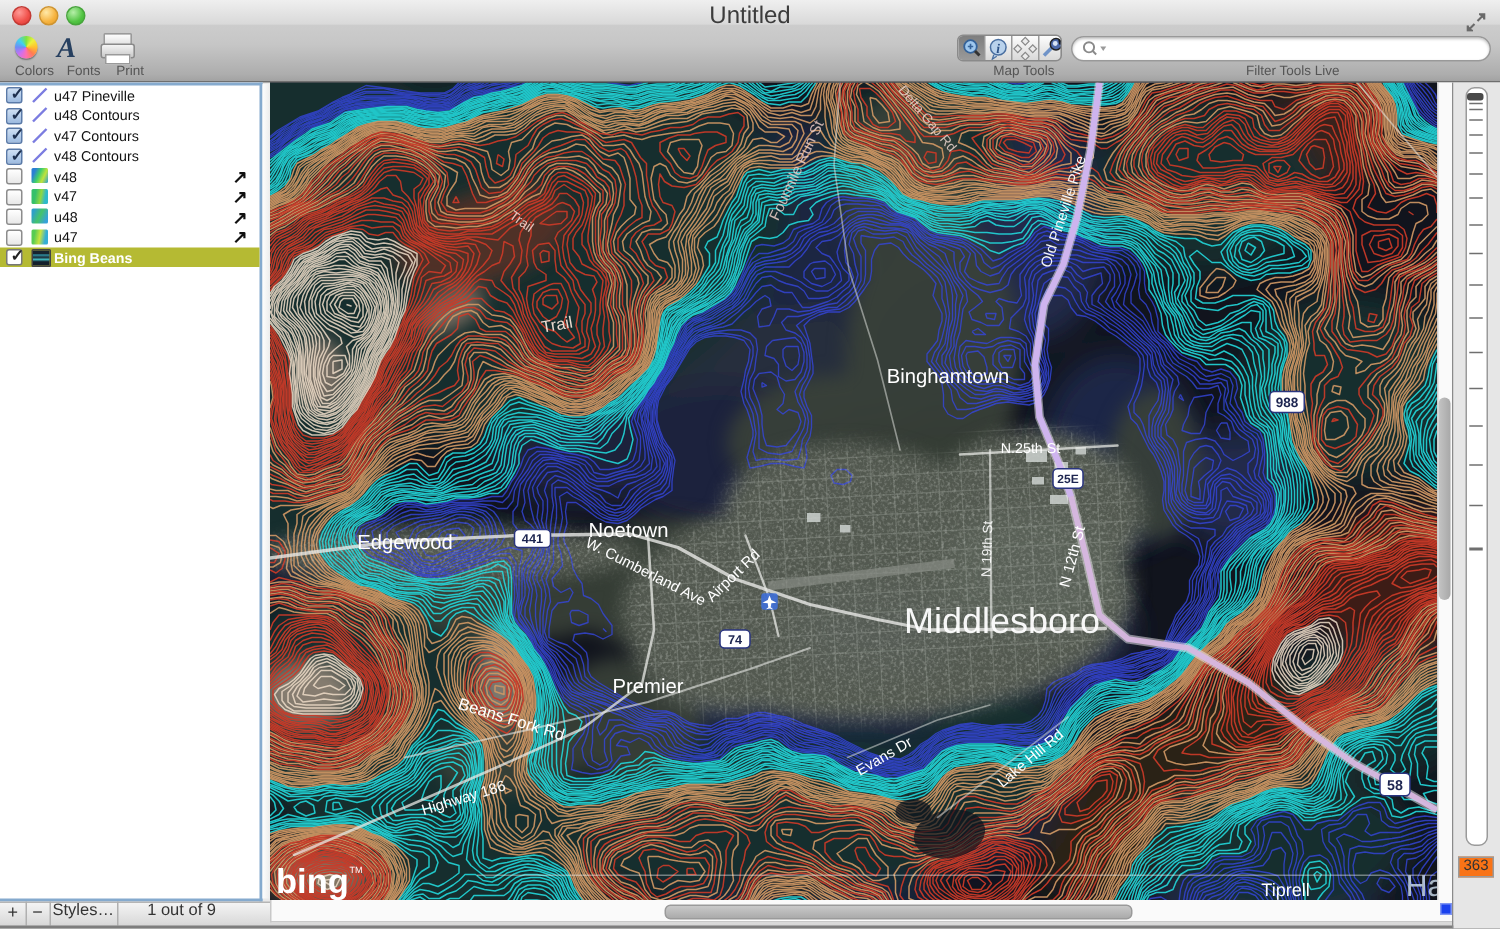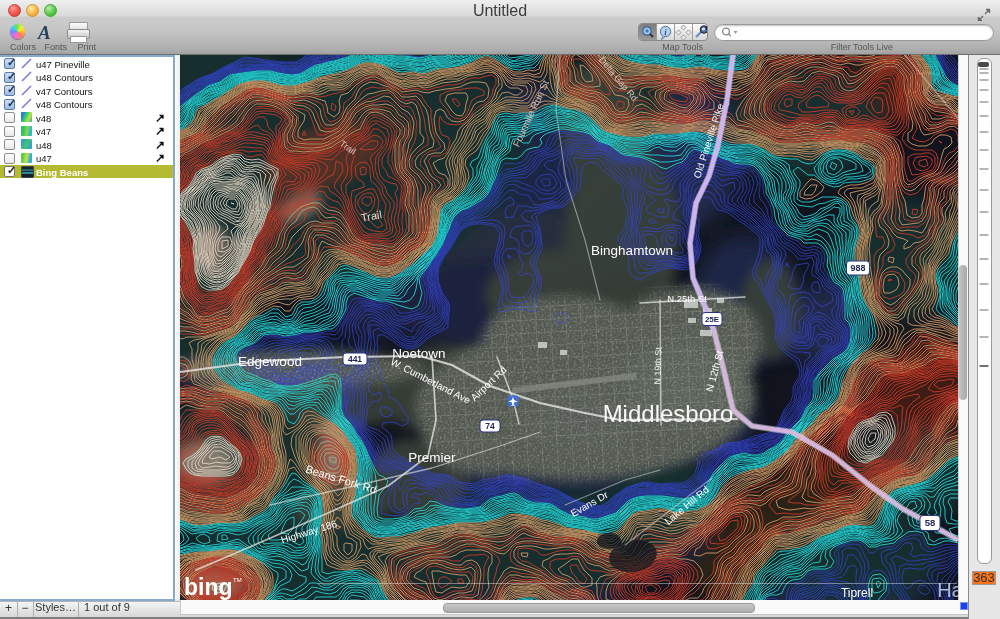--- a/index.html
+++ b/index.html
@@ -46,21 +46,21 @@
   #hthumb{left:443px;top:603px;width:310px;height:8px;background:linear-gradient(#c9c9c9,#ababab);border-radius:4px;border:1px solid #9a9a9a;}
   #bluesq{left:960px;top:602px;width:6px;height:6px;background:#1a41ee;border:1px solid #7f95f2;}
   
   #vsb{left:958px;top:55px;width:10px;height:545px;background:#fafafa;border-left:1px solid #d0d0d0;}
   #vthumb{left:959px;top:265px;width:8px;height:135px;background:linear-gradient(90deg,#c4c4c4,#a8a8a8);border-radius:4px;}
   #vdivider{left:968px;top:55px;width:1px;height:564px;background:#8a8a8a;}
   #ruler{left:969px;top:55px;width:31px;height:564px;background:#e6e6e6;}
   #rtrack{left:977px;top:58px;width:13px;height:504px;background:#fff;border:1px solid #9a9a9a;border-radius:6px;}
   #rcap{left:978px;top:62px;width:11px;height:5px;background:#4a4a4a;border-radius:2px;}
   #rbox{left:972px;top:571px;width:22px;height:12px;background:#f97316;border:1px solid #9a9a9a;
-        font-size:13px;color:#333;text-align:center;line-height:12px;}
+        font-size:10px;color:#333;text-align:center;line-height:12px;}
   
   #map{left:180px;top:55px;width:778px;height:545px;background:#10141f;overflow:hidden;}
 </style>
 </head>
 <body>
 <div id="chrome" class="abs">
   <div class="tl abs" style="left:8px; background:radial-gradient(circle at 35% 30%,#ff9a96,#f0504a 60%,#d83b33);border:1px solid #c33a34;"></div>
   <div class="tl abs" style="left:26px;background:radial-gradient(circle at 35% 30%,#ffe9a8,#f6b23e 60%,#e09c2b);border:1px solid #cf9430;"></div>
   <div class="tl abs" style="left:44px;background:radial-gradient(circle at 35% 30%,#b5efa8,#52c443 60%,#3daf33);border:1px solid #47a53b;"></div>
   <div id="title" class="abs">Untitled</div>
@@ -1054,21 +1054,21 @@
 <rect x="740.0" y="460.5" width="20" height="15" rx="3" fill="#fff" stroke="#2a3580" stroke-width="1"></rect>
       <text x="750" y="471.42" font-family="Liberation Sans, sans-serif" font-size="9.5" fill="#1d2550" text-anchor="middle" font-weight="bold">58</text>
 <rect x="327.5" y="340.5" width="11" height="11" rx="2" fill="#3f6fd8" opacity="0.9"></rect>
 <path d="M 333,342 l 1.2,3 l 3.5,1.8 l -3.5,0.4 l -0.4,2.6 l 1.6,1.4 l -2.4,-0.6 l -2.4,0.6 l 1.6,-1.4 l -0.4,-2.6 l -3.5,-0.4 l 3.5,-1.8 z" fill="#fff"></path>
 </svg></div>
 
 <div id="botbar" class="abs"></div>
 <div class="bbtn abs" style="left:0;width:17px;">+</div>
 <div class="bbtn abs" style="left:17px;width:16px;">−</div>
 <div class="bbtn abs" style="left:33px;width:45px;font-size:11px;">Styles…</div>
-<div class="bbtn abs" style="left:78px;width:60px;font-size:11px;border-right:none;text-align:left;padding-left:6px;">1 out of 9</div>
+<div class="bbtn abs" style="left:78px;width:60px;font-size:11px;border-right:none;text-align:right;padding-left:6px;">1 out of 9</div>
 <div id="hsb" class="abs"></div>
 <div id="hthumb" class="abs"></div>
 <div id="bluesq" class="abs"></div>
 <div id="botedge" class="abs"></div>
 
 <div id="vsb" class="abs"></div>
 <div id="vthumb" class="abs"></div>
 <div id="vdivider" class="abs"></div>
 <div id="ruler" class="abs"></div>
 <div id="rtrack" class="abs"></div>

